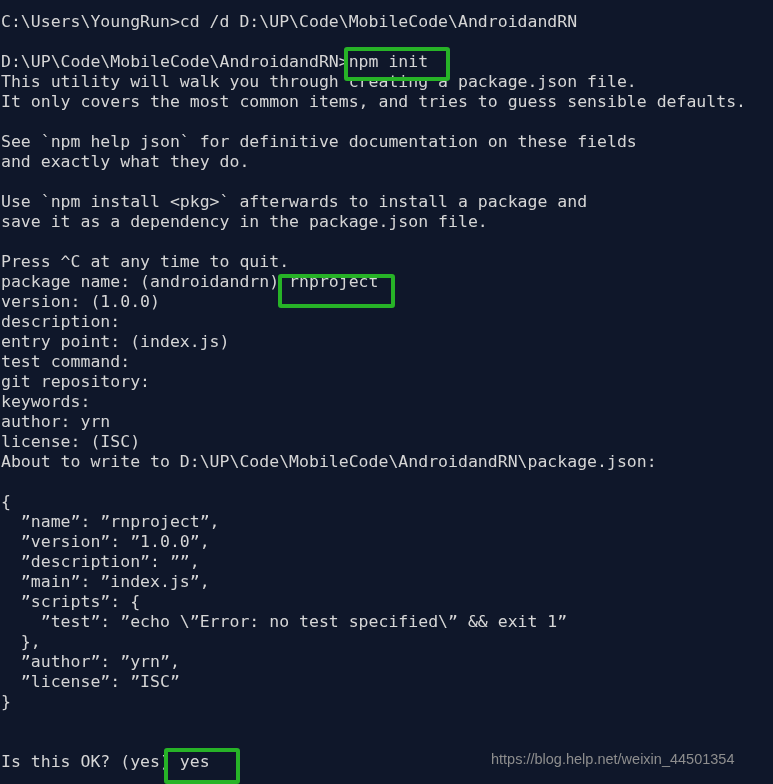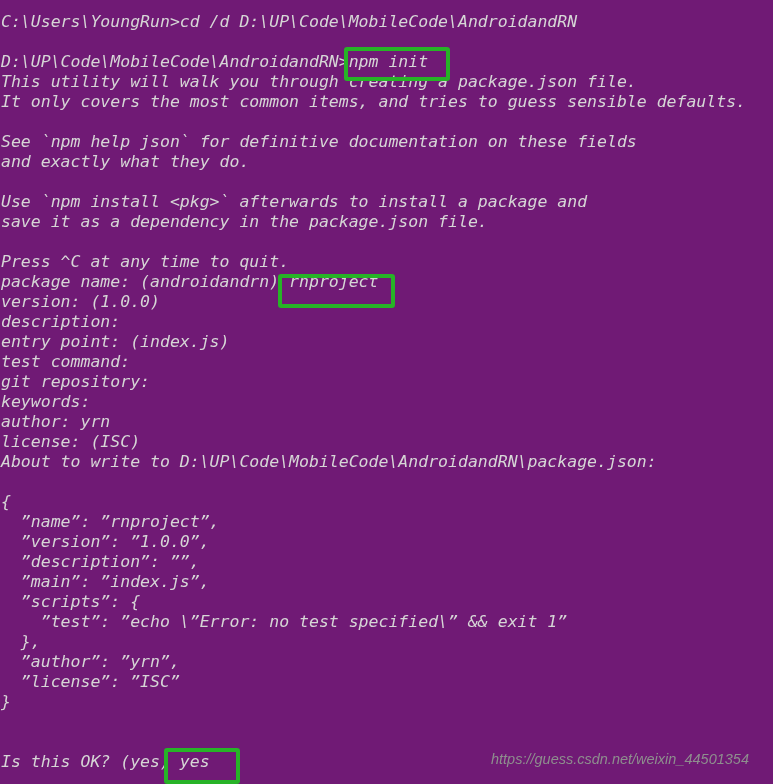--- a/index.html
+++ b/index.html
@@ -49,23 +49,23 @@
     font-family: "Liberation Sans", "DejaVu Sans", sans-serif;
     font-size: 14.5px;
     line-height: 18px;
     color: #8e8e8e;
     white-space: pre;
   }
 </style>
 </head>
 <body>
 
-<div id="terminal" style="background: #701a75; color: rgb(214, 214, 214); font-style: italic;">
+<div id="terminal" style="background: #0f172a; color: rgb(214, 214, 214);">
 
   <div id="console-lines"><div class="line">C:\Users\YoungRun&gt;cd /d D:\UP\Code\MobileCode\AndroidandRN</div><div class="line"></div><div class="line">D:\UP\Code\MobileCode\AndroidandRN&gt;npm init</div><div class="line">This utility will walk you through creating a package.json file.</div><div class="line">It only covers the most common items, and tries to guess sensible defaults.</div><div class="line"></div><div class="line">See `npm help json` for definitive documentation on these fields</div><div class="line">and exactly what they do.</div><div class="line"></div><div class="line">Use `npm install &lt;pkg&gt;` afterwards to install a package and</div><div class="line">save it as a dependency in the package.json file.</div><div class="line"></div><div class="line">Press ^C at any time to quit.</div><div class="line">package name: (androidandrn) rnproject</div><div class="line">version: (1.0.0)</div><div class="line">description:</div><div class="line">entry point: (index.js)</div><div class="line">test command:</div><div class="line">git repository:</div><div class="line">keywords:</div><div class="line">author: yrn</div><div class="line">license: (ISC)</div><div class="line">About to write to D:\UP\Code\MobileCode\AndroidandRN\package.json:</div><div class="line"></div><div class="line">{</div><div class="line">  ”name”: ”rnproject”,</div><div class="line">  ”version”: ”1.0.0”,</div><div class="line">  ”description”: ””,</div><div class="line">  ”main”: ”index.js”,</div><div class="line">  ”scripts”: {</div><div class="line">    ”test”: ”echo \”Error: no test specified\” &amp;&amp; exit 1”</div><div class="line">  },</div><div class="line">  ”author”: ”yrn”,</div><div class="line">  ”license”: ”ISC”</div><div class="line">}</div><div class="line"></div><div class="line"></div><div class="line">Is this OK? (yes) yes</div></div>
 
   <div class="hl-box" id="hl-npm-init" style="border-color: rgb(39, 179, 39);"></div>
   <div class="hl-box" id="hl-rnproject" style="border-color: rgb(39, 179, 39);"></div>
   <div class="hl-box" id="hl-yes" style="border-color: rgb(39, 179, 39);"></div>
 
-  <div id="watermark">https://guess.csdn.net/weixin_44501354</div>
+  <div id="watermark">https://blog.help.net/weixin_44501354</div>
 
 </div>
 
 </body></html>

